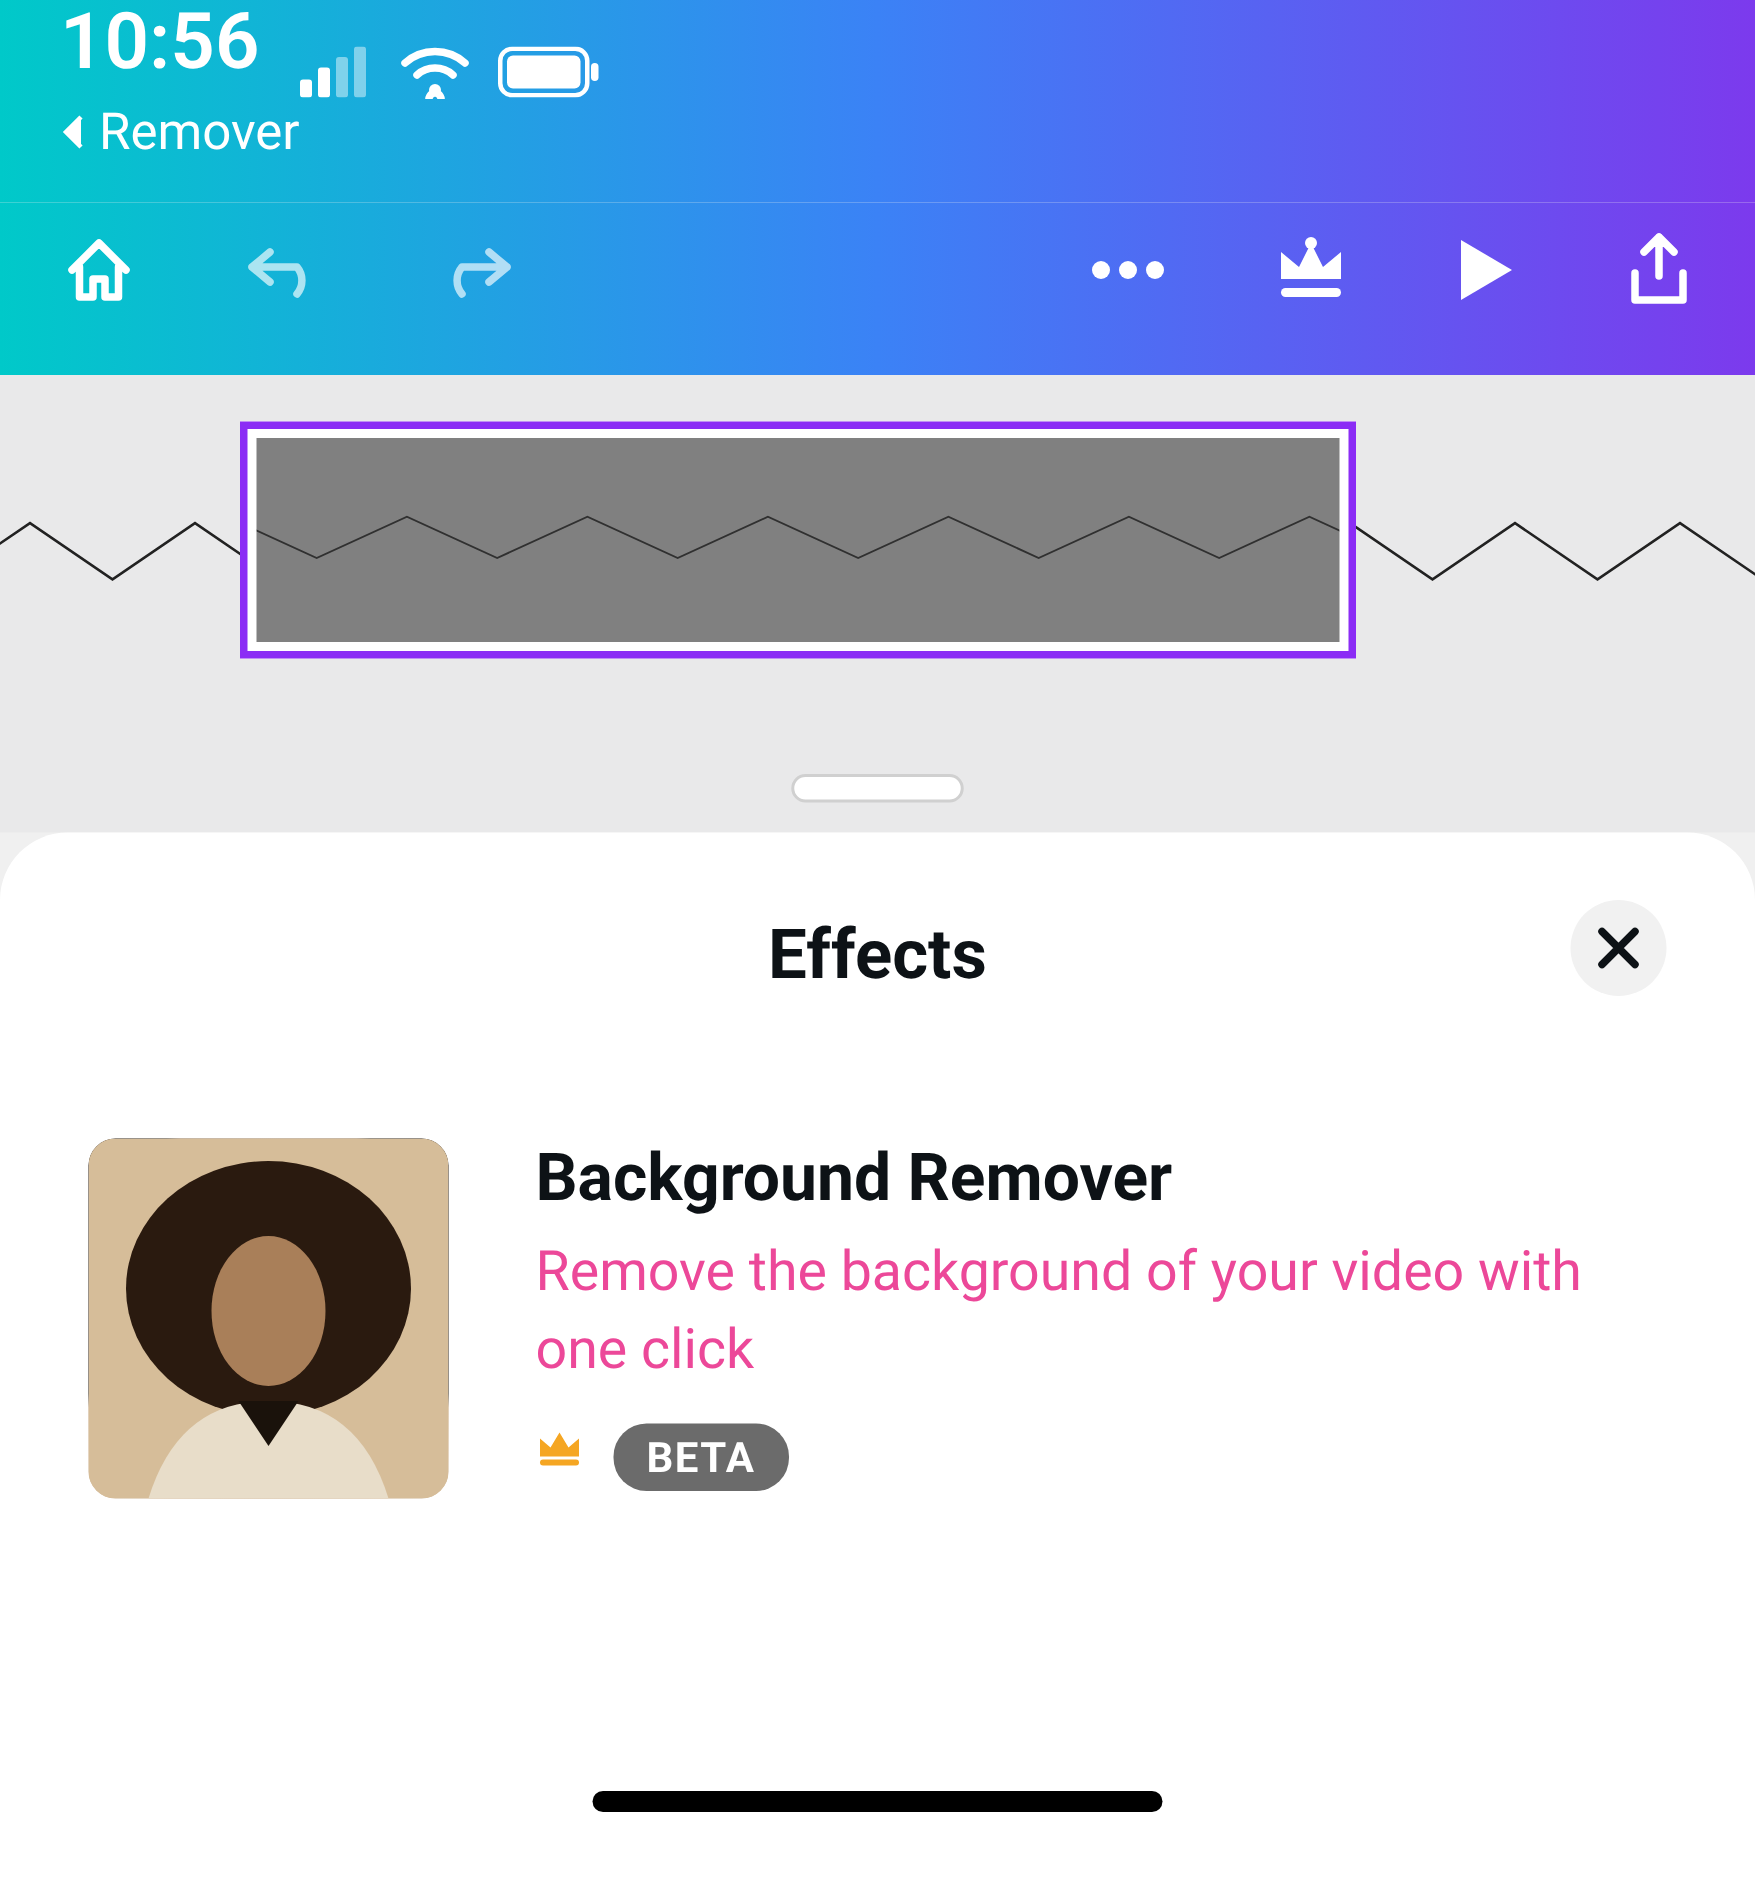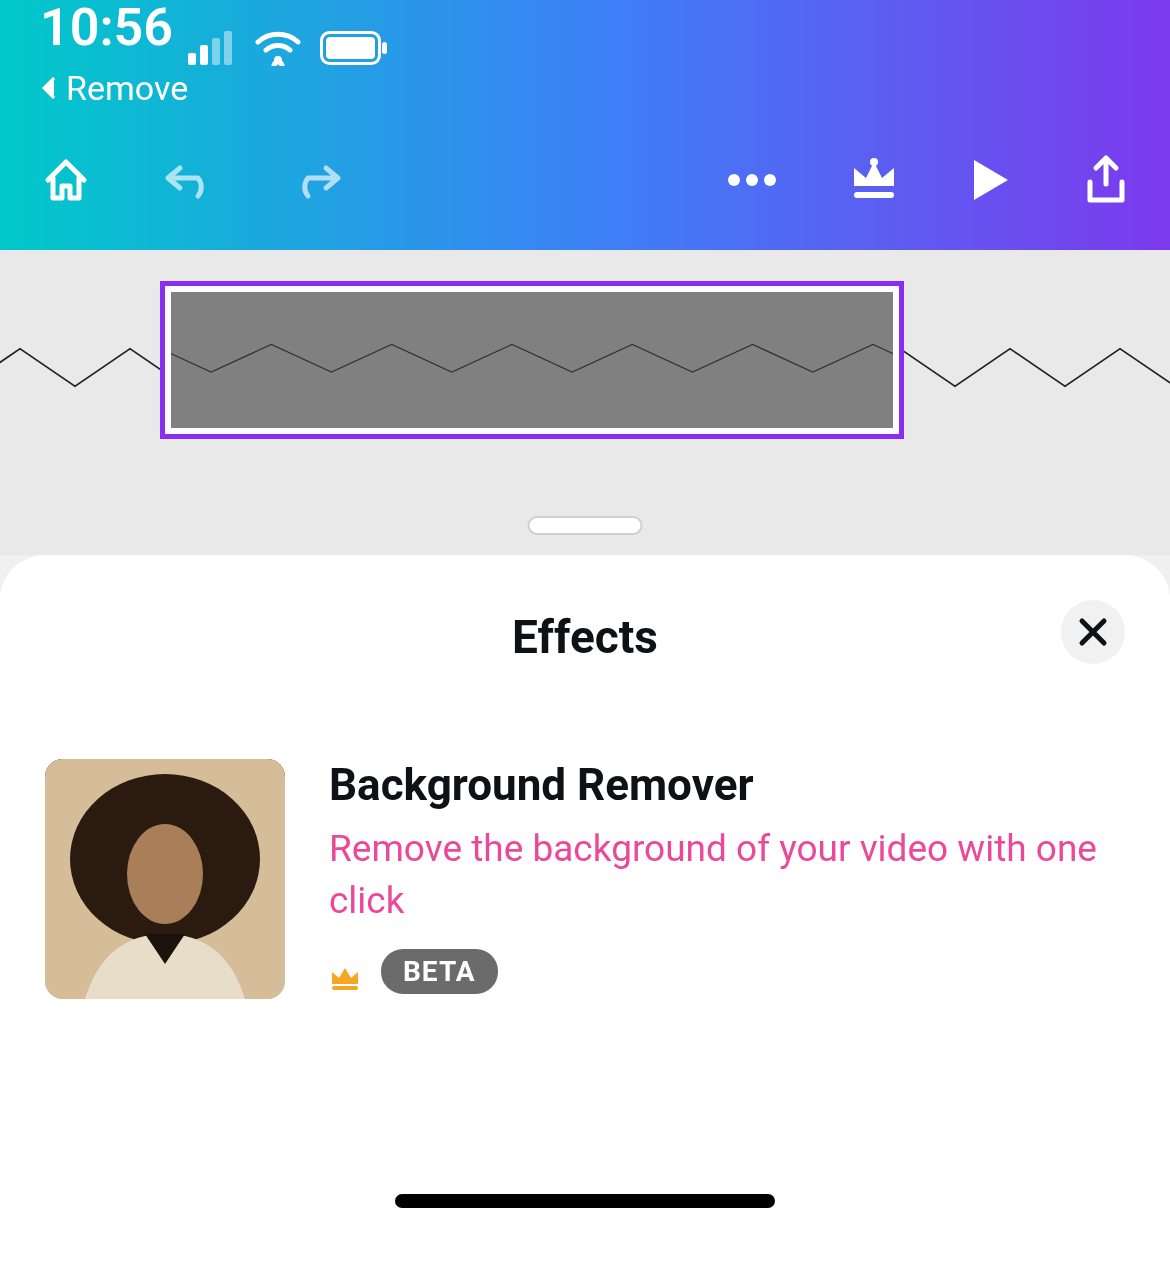--- a/index.html
+++ b/index.html
@@ -32,40 +32,40 @@
     }
     .selection-inner { margin: 6px; width: calc(100% - 12px); height: calc(100% - 12px); background: #808080; position: relative; overflow: hidden; }
     .zigzag { position: absolute; left: -200px; right: -200px; height: 80px; top: 50px; }
     .grab-handle {
       position: absolute; bottom: 20px; left: 50%; transform: translateX(-50%);
       width: 115px; height: 19px; border-radius: 10px; background: #fff; border: 2px solid #d0d0d0;
     }
 
     .effects-panel {
       position: absolute; bottom: 130px; left: 0; right: 0; top: 555px;
-      background: #fff; border-radius: 45px 45px 0 0; padding: 55px 45px;
+      background: #fff; border-radius: 45px 45px 0 0; padding: 55px 59px;
     }
     .panel-header { position: relative; text-align: center; margin-bottom: 95px; }
     .panel-title { font-size: 46px; font-weight: 700; color: #0d1216; }
     .close-btn {
       position: absolute; right: 0; top: -10px;
       width: 64px; height: 64px; border-radius: 50%; background: #f1f1f1;
       display: flex; justify-content: center; align-items: center;
     }
 
     .effect-row { display: flex; gap: 44px; align-items: flex-start; }
     .effect-thumb {
       width: 240px; height: 240px; border-radius: 18px; flex-shrink: 0; overflow: hidden;
       background: radial-gradient(circle at 50% 30%, #c9a882 0%, #8a6b4a 45%, #2a1f14 48%, #1a120b 75%, #c9a882 78%, #d9c4aa 100%);
       position: relative;
     }
-    .effect-info { flex: 1; }
+    .effect-info { flex: 1; margin-left: 14px; }
     .effect-title { font-size: 44px; font-weight: 700; color: #0d1216; margin-bottom: 12px; }
     .effect-desc { font-size: 37px; color: #ec4899; line-height: 1.4; margin-bottom: 22px; }
-    .badges { display: flex; align-items: flex-end; gap: 20px; }
+    .badges { display: flex; align-items: flex-start; gap: 20px; }
     .crown-badge { width: 32px; height: 32px; }
     .beta-badge {
       background: #6b6b6b; color: #fff; border-radius: 22px; padding: 6px 22px;
       font-size: 28px; font-weight: 700; letter-spacing: 1px;
     }
 
     .bottom-spacer { position: absolute; bottom: 0; left: 0; right: 0; height: 130px; background: #fff; display:flex; justify-content:center; align-items:center; }
     .home-indicator { width: 380px; height: 14px; background: #000; border-radius: 10px; }
 
     svg { display: block; }
@@ -73,21 +73,21 @@
 </head>
 <body>
 
 <div class="status-bar">
   <div class="status-left">
     <div class="time">10:56</div>
     <div class="back-row">
       <svg width="18" height="28" viewBox="0 0 18 28">
           <path d="M14 4 L4 14 L14 24" stroke="white" stroke-width="3" fill="white"></path>
         </svg>
-      <span>Remove</span>
+      <span>Remover</span>
     </div>
   </div>
   <div class="status-right">
     <svg width="48" height="34" viewBox="0 0 48 34">
       <rect x="0" y="22" width="8" height="12" rx="2" fill="#fff"></rect>
       <rect x="12" y="14" width="8" height="20" rx="2" fill="#fff"></rect>
       <rect x="24" y="7" width="8" height="27" rx="2" fill="#fff" opacity="0.45"></rect>
       <rect x="36" y="0" width="8" height="34" rx="2" fill="#fff" opacity="0.45"></rect>
     </svg>
     <svg width="48" height="36" viewBox="0 0 48 36">

